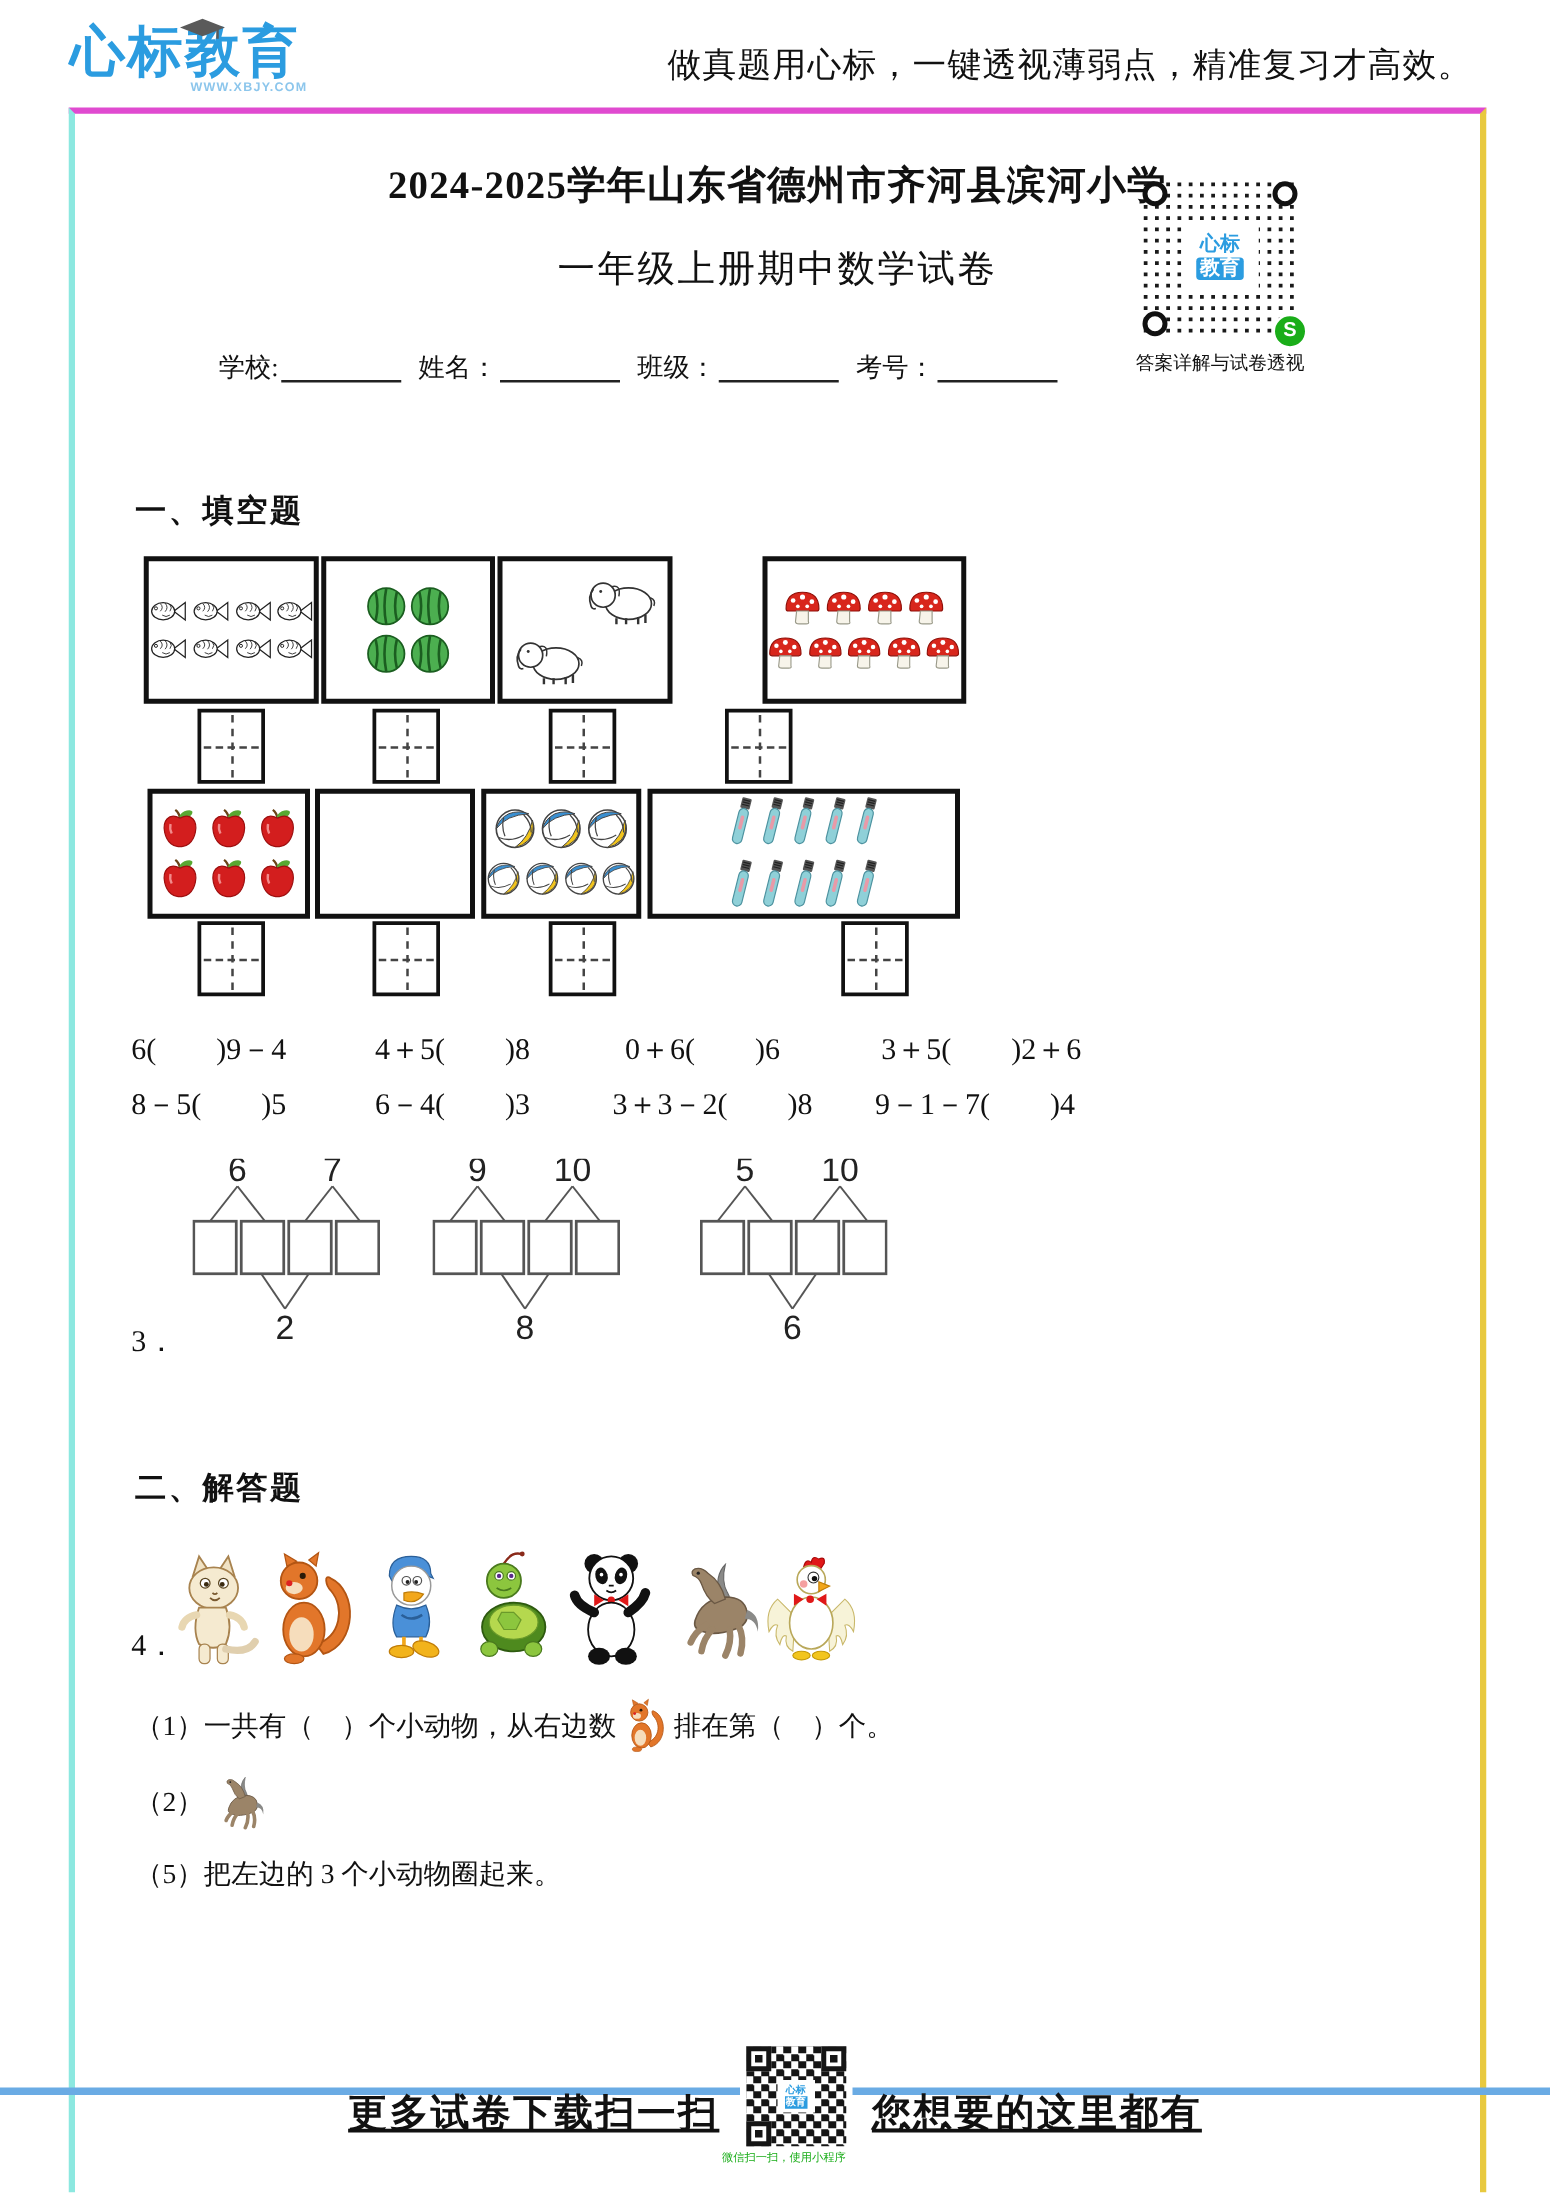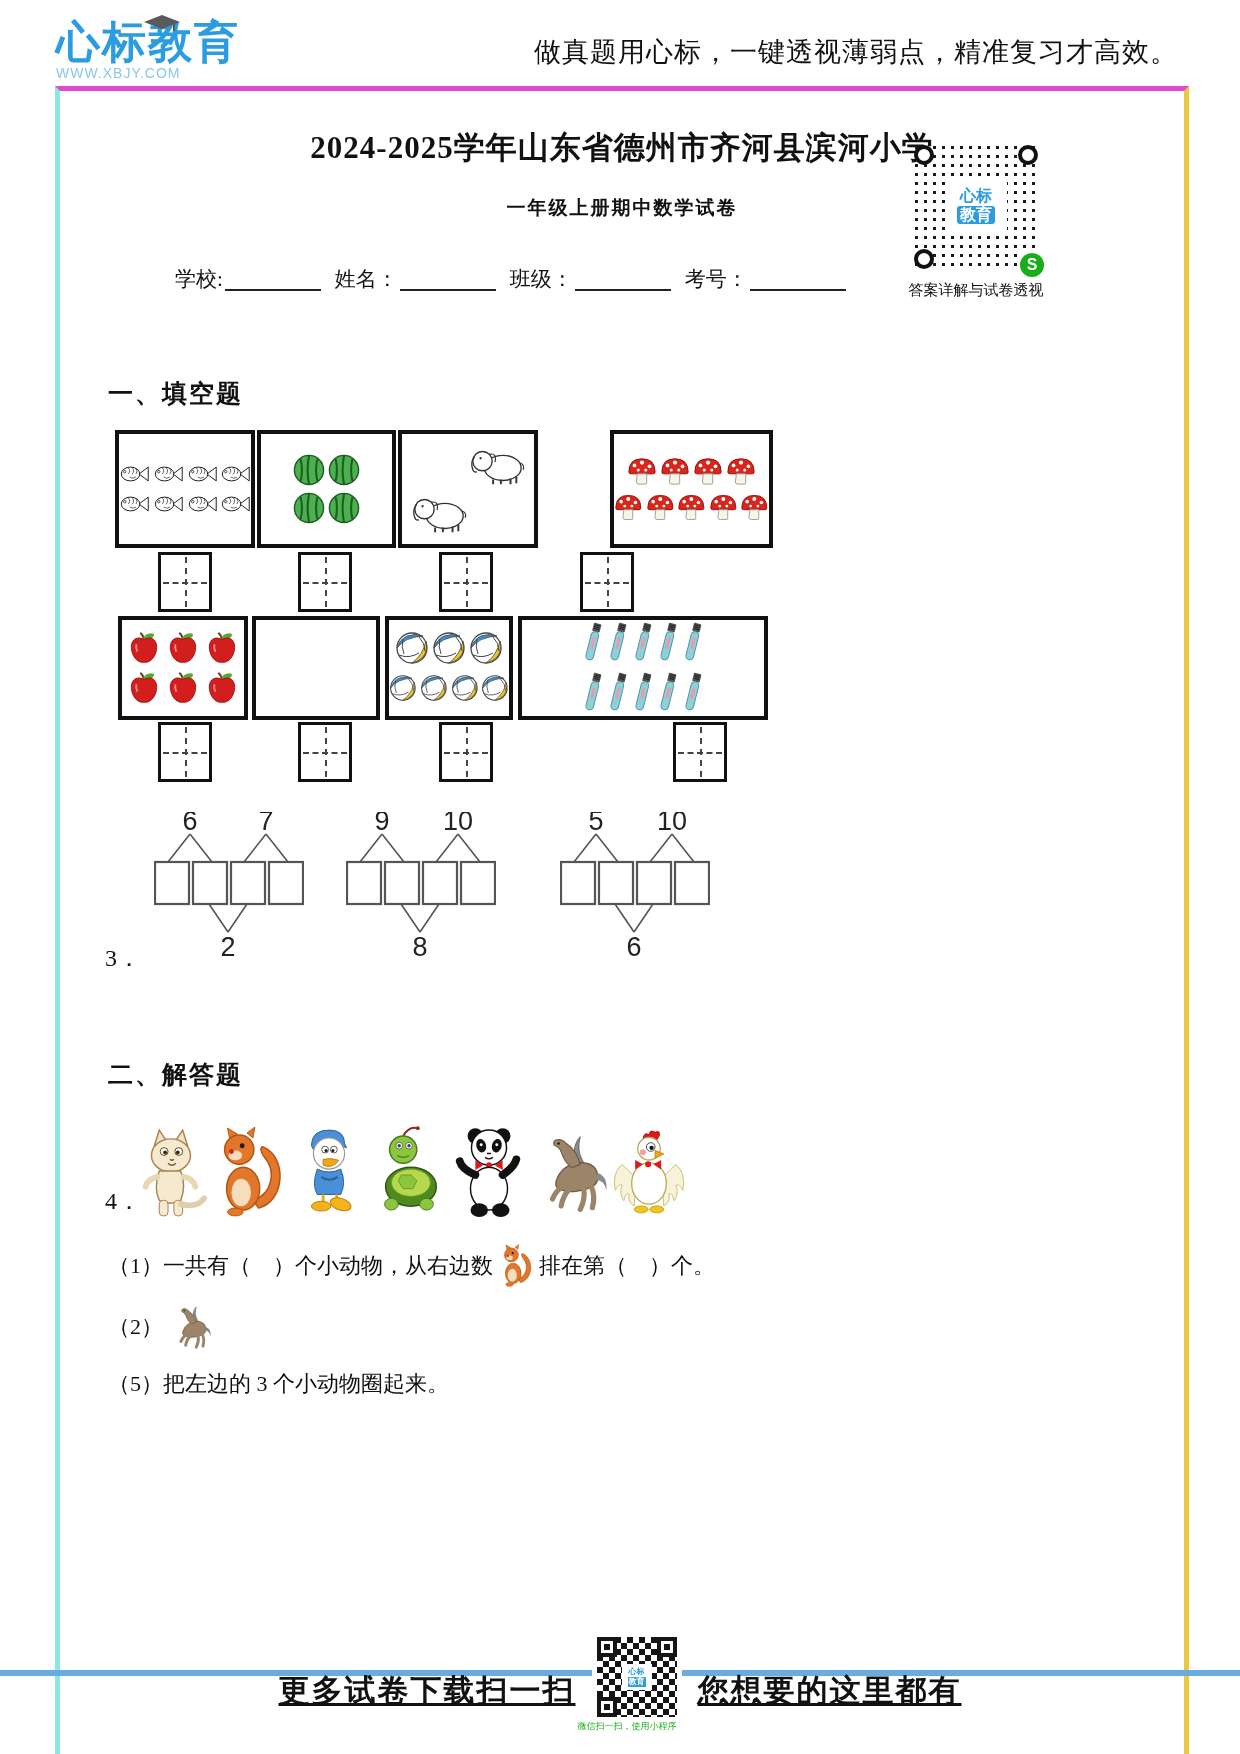--- a/index.html
+++ b/index.html
@@ -9,22 +9,22 @@
   *{box-sizing:border-box;}
   html,body{margin:0;padding:0;}
   body{width:1240px;height:1754px;position:relative;background:#fff;color:#111;
        font-family:"Liberation Serif","DejaVu Serif",serif;overflow:hidden;}
 
   
   .logo{position:absolute;top:20px;left:56px;width:190px;}
   .logo-text{font-family:"Liberation Sans","DejaVu Sans",sans-serif;font-weight:bold;
              font-size:44px;line-height:1;color:var(--logo-blue);letter-spacing:2px;}
   .logo-cap{position:absolute;top:-6px;left:88px;}
-  .logo-url{font-family:"Liberation Sans","DejaVu Sans",sans-serif;font-size:14px;
-            color:#8cc6ec;text-align:left;letter-spacing:1px;margin-top:1px;}
+  .logo-url{font-family:"Liberation Sans","DejaVu Sans",sans-serif;font-size:10px;
+            color:#8cc6ec;text-align:right;letter-spacing:1px;margin-top:1px;font-weight:bold;}
   .tagline{position:absolute;top:34px;right:62px;font-size:27px;letter-spacing:1px;}
 
   
   .frame{position:absolute;top:86px;left:55px;right:51px;bottom:0;
          border-top:5px solid var(--magenta);
          border-left:5px solid var(--teal);
          border-right:5px solid var(--yellow);}
   .content{position:relative;width:100%;height:100%;}
 
   
@@ -37,21 +37,21 @@
             display:flex;flex-direction:column;align-items:center;justify-content:center;gap:2px;
             font-family:"Liberation Sans",sans-serif;font-weight:bold;font-size:16px;line-height:1;}
   .qr-label .l1{color:var(--logo-blue);}
   .qr-label .l2{color:#fff;background:var(--logo-blue);border-radius:3px;padding:1px 3px;}
   .wechat{position:absolute;bottom:-8px;right:-6px;width:28px;height:28px;border-radius:50%;
           background:var(--green);border:2px solid #fff;color:#fff;font-weight:bold;font-size:16px;
           line-height:24px;text-align:center;font-family:"Liberation Sans",sans-serif;}
   .qr-caption{margin-top:10px;font-size:15px;font-family:"Liberation Sans",sans-serif;}
 
   .title1{margin:36px 0 0;text-align:center;font-size:31px;font-weight:bold;letter-spacing:1px;}
-  .title2{margin:26px 0 0;text-align:center;font-size:19px;font-weight:bold;letter-spacing:2px;}
+  .title2{margin:26px 0 0;text-align:center;font-size:30px;font-weight:normal;letter-spacing:2px;}
 
   .fields{margin:44px 0 0 115px;font-size:21px;display:flex;align-items:flex-end;}
   .fields .fu{display:inline-block;width:96px;border-bottom:2px solid #222;height:22px;margin:0 14px 2px 2px;}
 
   .sec{margin:84px 0 0 48px;font-size:25px;font-weight:bold;
        font-family:"Liberation Sans","DejaVu Sans",sans-serif;letter-spacing:2px;}
   .qhead{margin:16px 0 0 48px;font-size:22px;}
 
   .pic-row{position:relative;margin-top:20px;}
   .pic-box{position:absolute;top:0;border:4px solid #111;background:#fff;
@@ -493,20 +493,34 @@
             </div>
           </div>
         </div>
       <div class="ans-row" id="ans-row-1" style="margin-top:2px;height:66px">
           <div class="tian" style="left: 98px;"></div>
           <div class="tian" style="left: 238px;"></div>
           <div class="tian" style="left: 379px;"></div>
           <div class="tian" style="left: 613px;"></div>
         </div>
 
+      <div id="q2rows" style="margin-top:12px">
+          <div class="q2row">
+            <span style="left: 45px;">6(　　)9－4</span>
+            <span style="left: 240px;">4＋5(　　)8</span>
+            <span style="left: 440px;">0＋6(　　)6</span>
+            <span style="left: 645px;">3＋5(　　)2＋6</span>
+          </div>
+          <div class="q2row">
+            <span style="left: 45px;">8－5(　　)5</span>
+            <span style="left: 240px;">6－4(　　)3</span>
+            <span style="left: 430px;">3＋3－2(　　)8</span>
+            <span style="left: 640px;">9－1－7(　　)4</span>
+          </div>
+        </div>
 
       <div class="bonds-row" id="bonds">
           <svg width="150" height="150" viewBox="0 0 150 150">
             <line x1="36" y1="22" x2="14" y2="50" stroke="#555" stroke-width="1.6"></line>
             <line x1="36" y1="22" x2="58" y2="50" stroke="#555" stroke-width="1.6"></line>
             <line x1="112" y1="22" x2="90" y2="50" stroke="#555" stroke-width="1.6"></line>
             <line x1="112" y1="22" x2="134" y2="50" stroke="#555" stroke-width="1.6"></line>
             <line x1="55" y1="92" x2="74" y2="120" stroke="#555" stroke-width="1.6"></line>
             <line x1="93" y1="92" x2="74" y2="120" stroke="#555" stroke-width="1.6"></line>
             <rect x="1" y="50" width="34" height="42" fill="#fff" stroke="#555" stroke-width="2.2"></rect>

